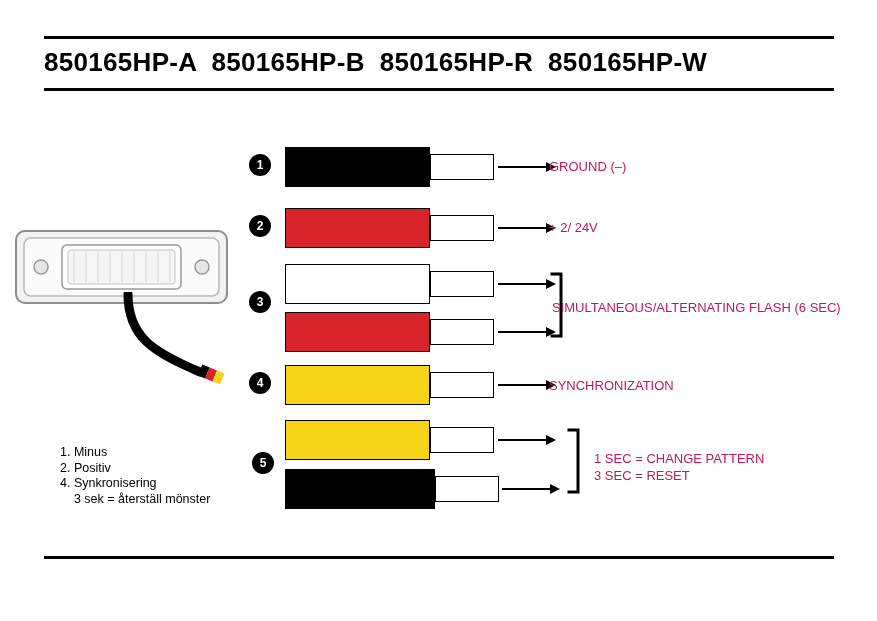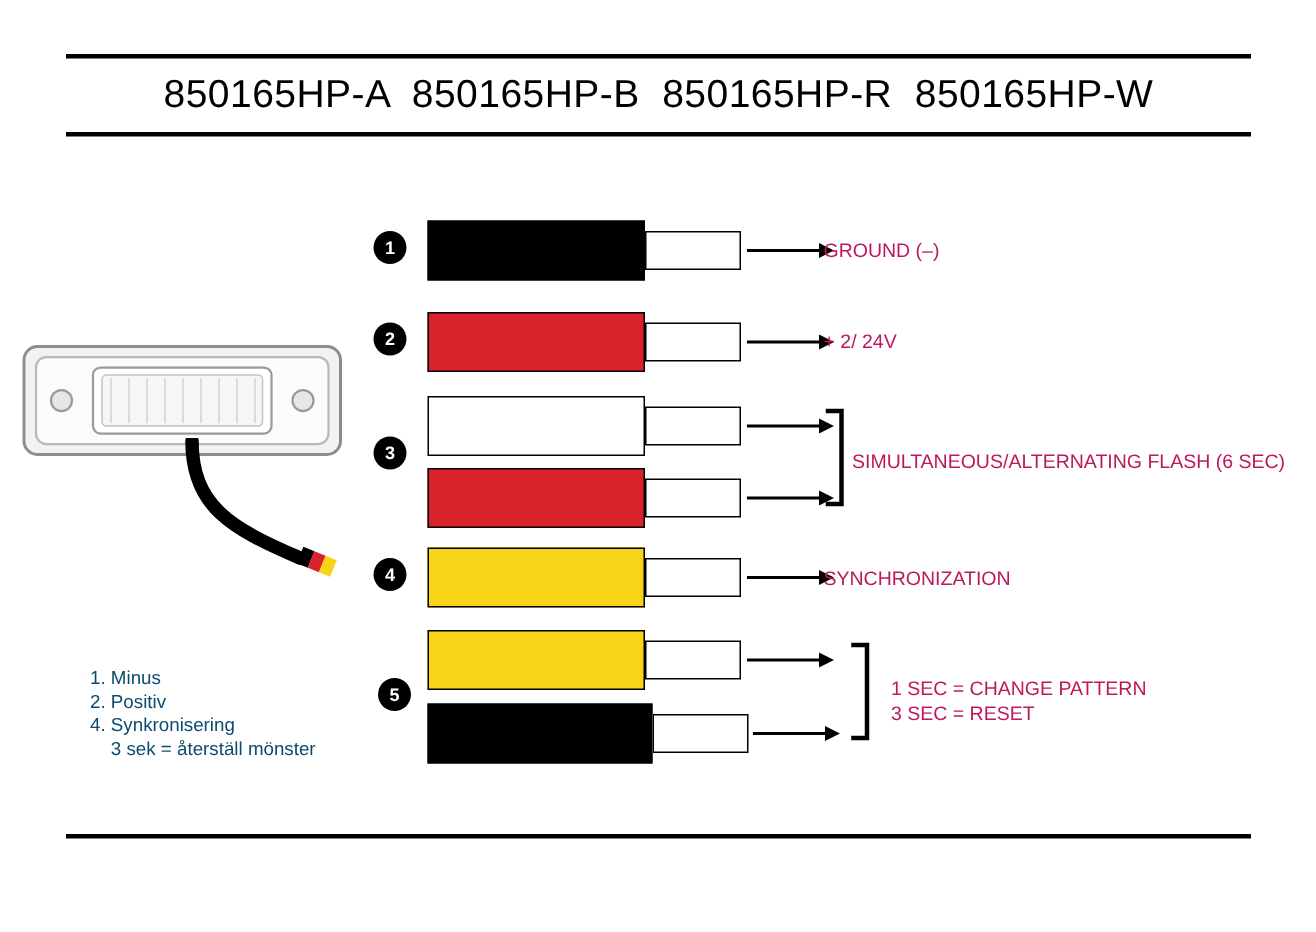--- a/index.html
+++ b/index.html
@@ -27,26 +27,25 @@
     height: 3px;
     background: #000000;
   }
   #title-text {
     position: absolute;
     left: 44px;
     top: 44px;
     width: 790px;
     height: 36px;
     font-size: 26px;
-    font-weight: normal;
+    font-weight: bold;
     letter-spacing: 0.3px;
     color: #000000;
     white-space: pre;
     line-height: 36px;
-    text-align: center;
   }
   #title-rule-bottom {
     position: absolute;
     left: 44px;
     top: 88px;
     width: 790px;
     height: 3px;
     background: #000000;
   }
   #footer-rule {
@@ -77,21 +76,21 @@
     height: 110px;
   }
 
   
   #legend {
     position: absolute;
     left: 60px;
     top: 445px;
     width: 200px;
     font-size: 12.5px;
-    color: #0c4a6e;
+    color: #000000;
     line-height: 15.5px;
   }
   #legend div {
     white-space: pre;
   }
 
   
   .bullet {
     position: absolute;
     width: 22px;
@@ -240,21 +239,21 @@
       <line x1="0" y1="7" x2="48" y2="7" stroke="#000000" stroke-width="2"></line>
       <polygon points="48,2 58,7 48,12" fill="#000000"></polygon>
     </svg>
   </div>
 
   <div class="bracket" style="left:549px; top:272px;">
     <svg width="16" height="66" viewBox="0 0 16 66">
       <path d="M 3 2 L 12 2 M 12 2 L 12 64 M 12 64 L 3 64" fill="none" stroke="#000000" stroke-width="3" stroke-linecap="square"></path>
     </svg>
   </div>
-  <div class="wire-label" style="left:552px; top:299px;margin-left:16px;">SIMULTANEOUS/ALTERNATING FLASH (6 SEC)</div>
+  <div class="wire-label" style="left:552px; top:299px;">SIMULTANEOUS/ALTERNATING FLASH (6 SEC)</div>
 
   <div class="bullet" style="left:249px; top:372px;">4</div>
   <div class="wire" style="left:285px; top:365px; width:210px;">
     <div class="wire-color" style="background:#F7D417;"></div>
     <div class="wire-tip"></div>
   </div>
   <div class="arrow" style="left:498px; top:378px;">
     <svg width="58" height="14" viewBox="0 0 58 14">
       <line x1="0" y1="7" x2="48" y2="7" stroke="#000000" stroke-width="2"></line>
       <polygon points="48,2 58,7 48,12" fill="#000000"></polygon>

